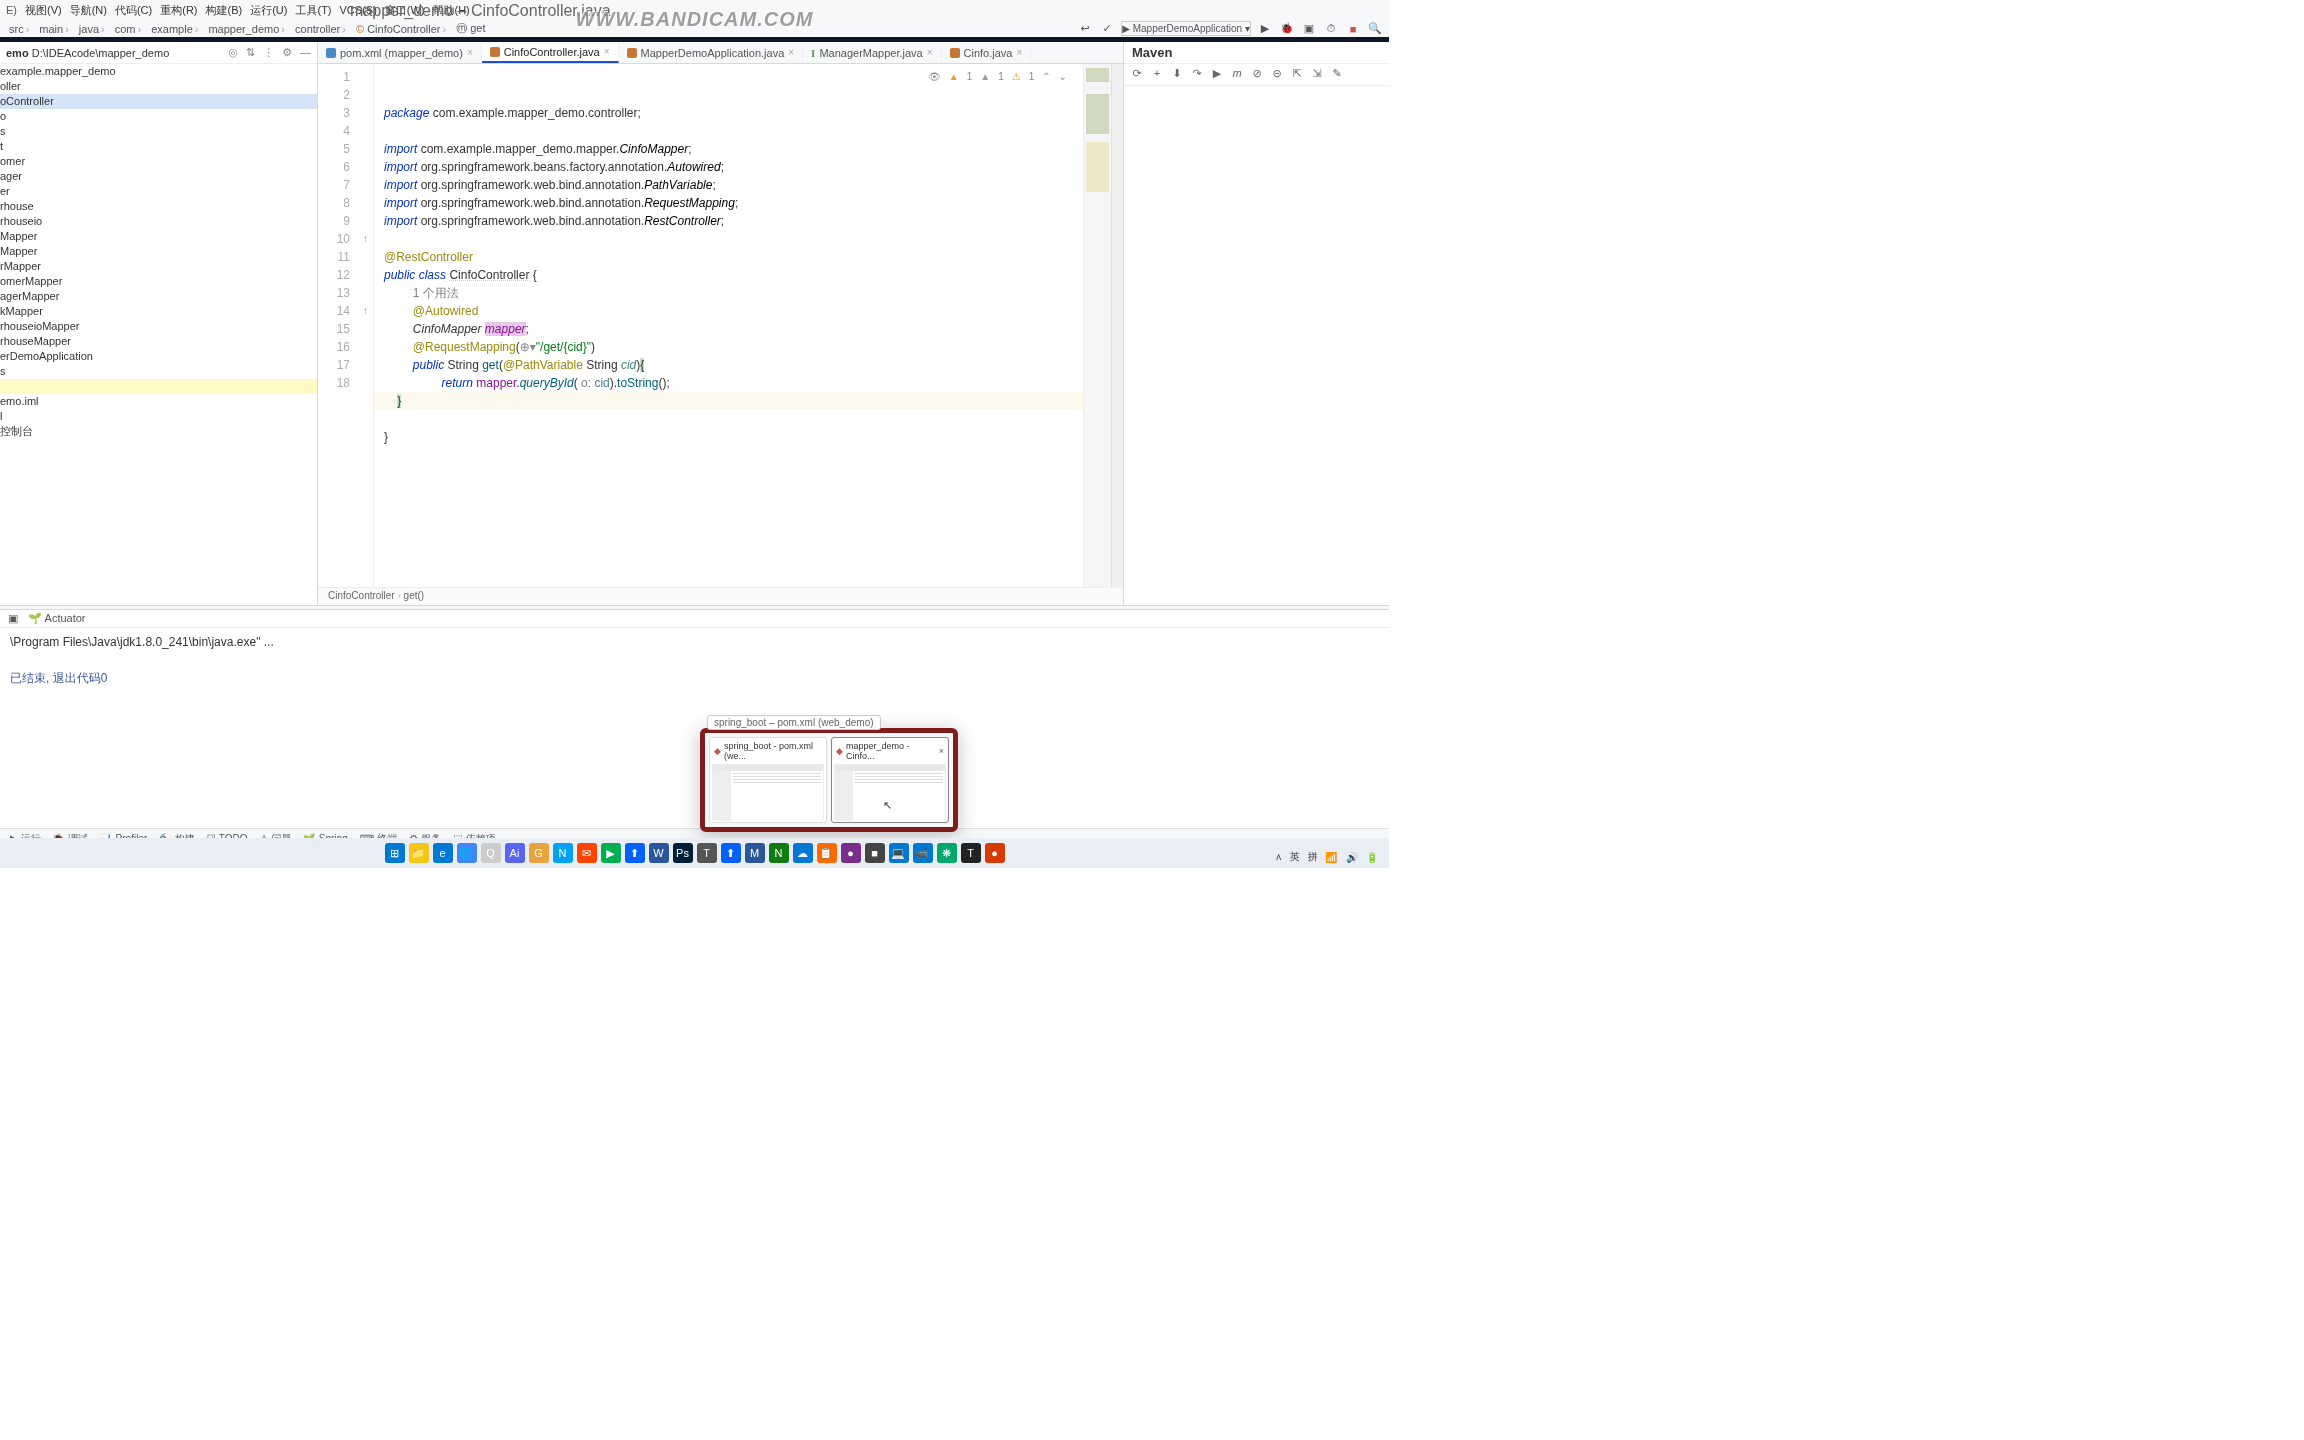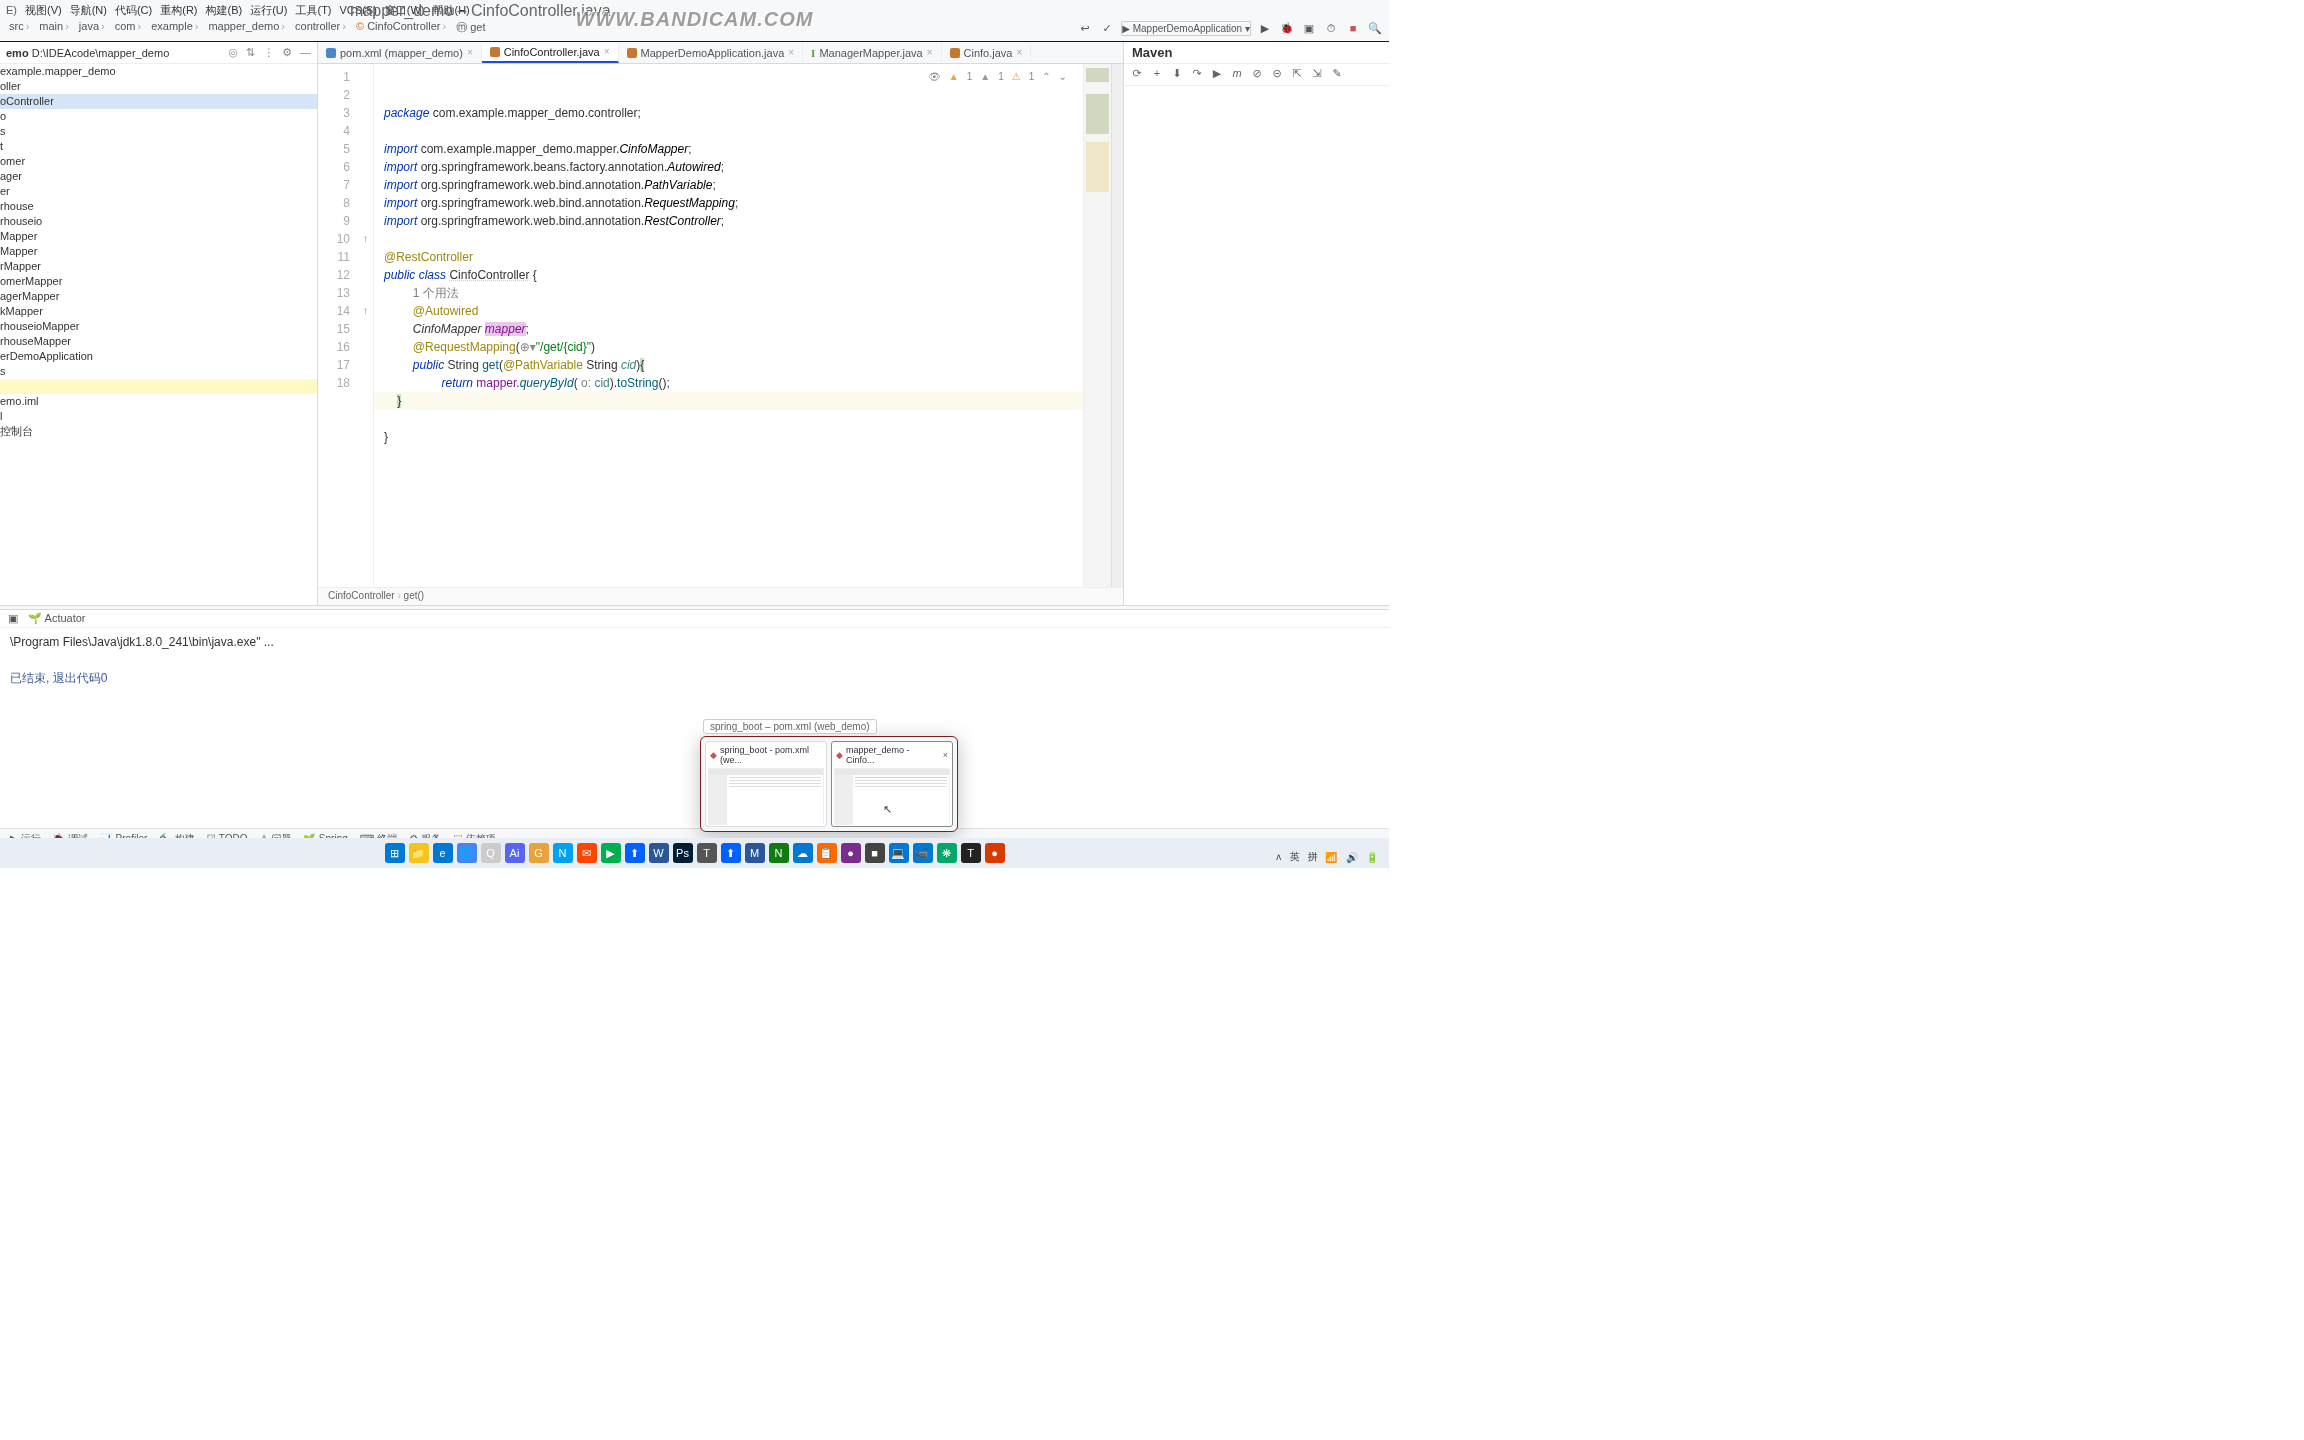--- a/index.html
+++ b/index.html
@@ -9,21 +9,21 @@
 
 .watermark { position: absolute; top: 8px; left: 50%; transform: translateX(-50%); font-size: 20px; font-weight: 700; color: #aaa; letter-spacing: 1px; text-shadow: 0 0 2px #fff; z-index: 5; font-style: italic; opacity: 0.8; }
 .watermark .bandi { color: #888; text-shadow: 1px 1px 0 #fff, -1px -1px 0 #fff; }
 
 
 .menubar { height: 20px; display: flex; align-items: center; padding: 0 6px; gap: 8px; background: #f7f8fa; font-size: 11px; }
 .menubar span { cursor: pointer; }
 .title-tail { position: absolute; top: 2px; left: 350px; font-size: 16px; color: #666; }
 
 
-.navbar { height: 22px; display: flex; align-items: flex-start; padding: 0 6px; gap: 2px; background: #f7f8fa; border-bottom: 1px solid #0f172a; font-size: 11px; color: #555; }
+.navbar { height: 22px; display: flex; align-items: center; padding: 0 6px; gap: 2px; background: #f7f8fa; border-bottom: 5px solid #0f172a; font-size: 11px; color: #555; }
 .navbar .crumb { padding: 0 3px; }
 .navbar .sep::after { content: "›"; color: #aaa; padding: 0 2px; }
 .navbar-right { margin-left: auto; display: flex; gap: 6px; align-items: center; }
 .navbar-right .iconbtn { width: 16px; height: 16px; display: flex; align-items: center; justify-content: center; color: #555; }
 .run-config { border: 1px solid #ccc; padding: 1px 0; border-radius: 1px; font-size: 10px; }
 .play { color: #59a869; }
 .debug { color: #389fd6; }
 
 
 .body { flex: 1; display: flex; min-height: 0; }
@@ -90,21 +90,21 @@
 .tool-strip { height: 20px; background:#f7f8fa; border-top:1px solid #e0e0e0; display:flex; align-items:center; gap:12px; padding:0 10px; font-size:10px; color:#555;}
 .tool-strip .it { display:flex; gap:3px; align-items:center;}
 .status { height: 20px; background:#f7f8fa; border-top:1px solid #e0e0e0; display:flex; align-items:center; padding:0 8px; font-size:10px; color:#555;}
 .status .right { margin-left:auto; display:flex; gap:10px;}
 
 
 .taskbar { position:absolute; bottom:0; left:0; right:0; height:30px; background:#e9eef5; display:flex; align-items:center; justify-content:center; gap:4px;}
 .taskbar .tb { width:20px; height:20px; border-radius:3px; display:inline-flex; align-items:center; justify-content:center; font-size:11px;}
 
 
-.popup { position:absolute; bottom:36px; left:700px; width:258px; background:#f5f7fb; border:1px solid #7f1d1d; border-radius:6px; box-shadow:0 4px 20px rgba(0,0,0,.25); padding:4px; font-size:10px;}
+.popup { position:absolute; bottom:36px; left:700px; width:258px; background:#f5f7fb; border:5px solid #7f1d1d; border-radius:6px; box-shadow:0 4px 20px rgba(0,0,0,.25); padding:4px; font-size:10px;}
 .popup-tip { position:absolute; top:-18px; left:2px; background:#fff; border:1px solid #ccc; padding:1px 6px; font-size:10px; border-radius:3px; color:#666;}
 .popup-row { display:flex; gap:4px;}
 .popup-card { flex:1; background:#fff; border:1px solid #ddd; border-radius:3px; padding:2px; position:relative;}
 .popup-card.active { border-color:#888;}
 .popup-card .pt { display:flex; gap:3px; align-items:center; padding:1px 2px; font-size:9px;}
 .popup-card .pt .x { margin-left:auto; color:#666;}
 .popup-thumb { height:56px; background:#fafafa; border:1px solid #eee; margin-top:2px;}
 .popup-thumb .t-top { height:6px; background:#e8e8e8;}
 .popup-thumb .t-body { display:flex; height:50px;}
 .popup-thumb .t-side { width:18px; background:#eee;}

